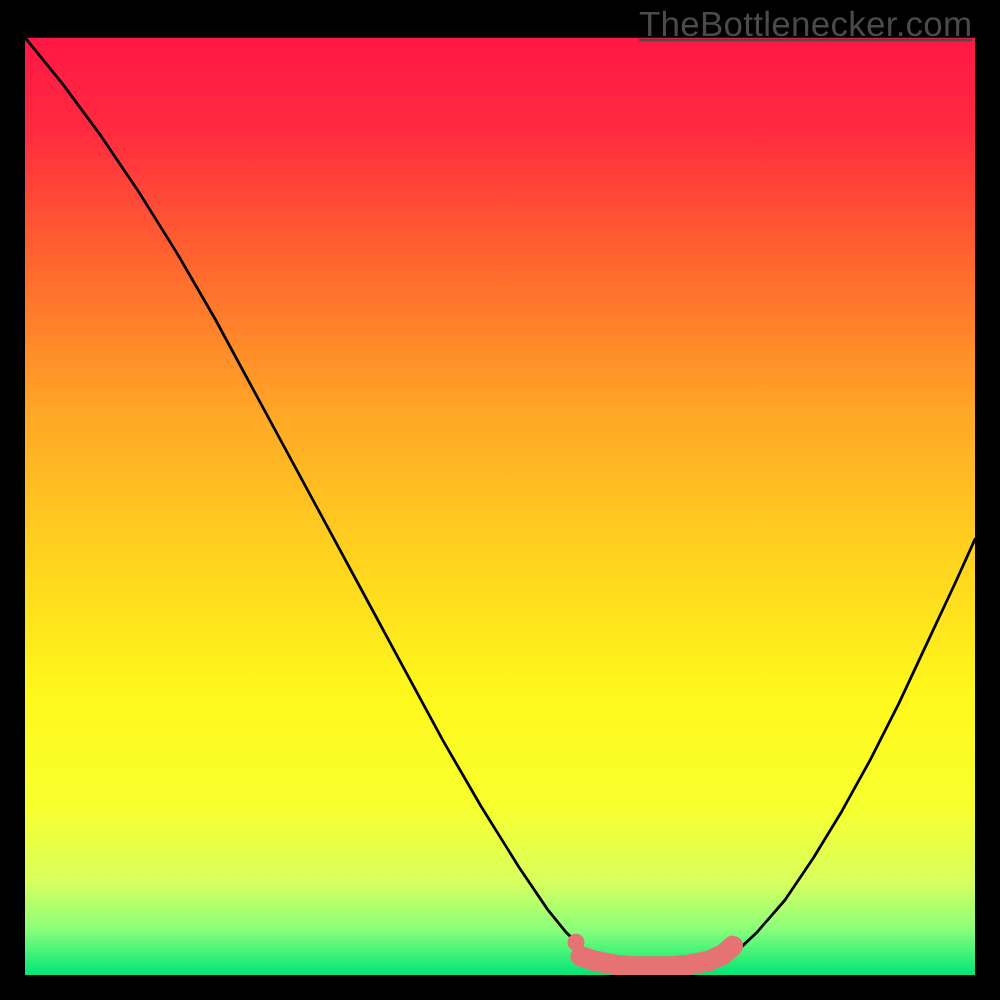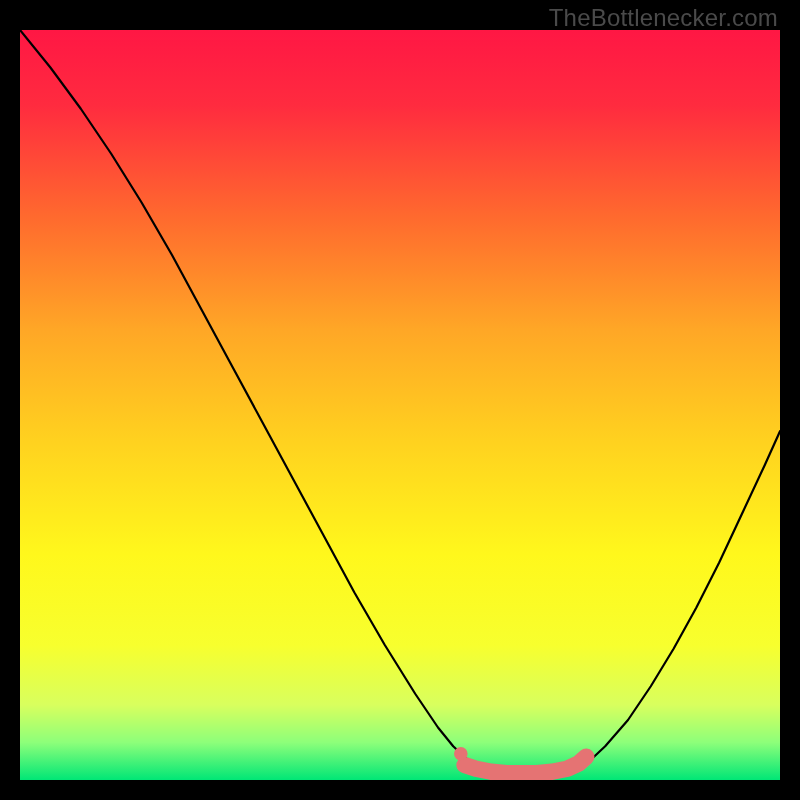--- a/index.html
+++ b/index.html
@@ -9,24 +9,25 @@
     height: 800px;
     position: relative;
     background: #000;
   }
   .watermark {
     position: absolute;
     top: 4px;
     right: 22px;
     color: #4a4a4a;
     font-family: Arial, Helvetica, sans-serif;
-    font-size: 24px;
+    font-size: 28px;
     font-weight: 500;
     letter-spacing: 0.2px;
     z-index: 10;
+    text-decoration: underline;
   }
   .plot-frame {
     position: absolute;
     left: 20px;
     top: 30px;
     width: 760px;
     height: 750px;
   }
   svg { display: block; }
 </style>

